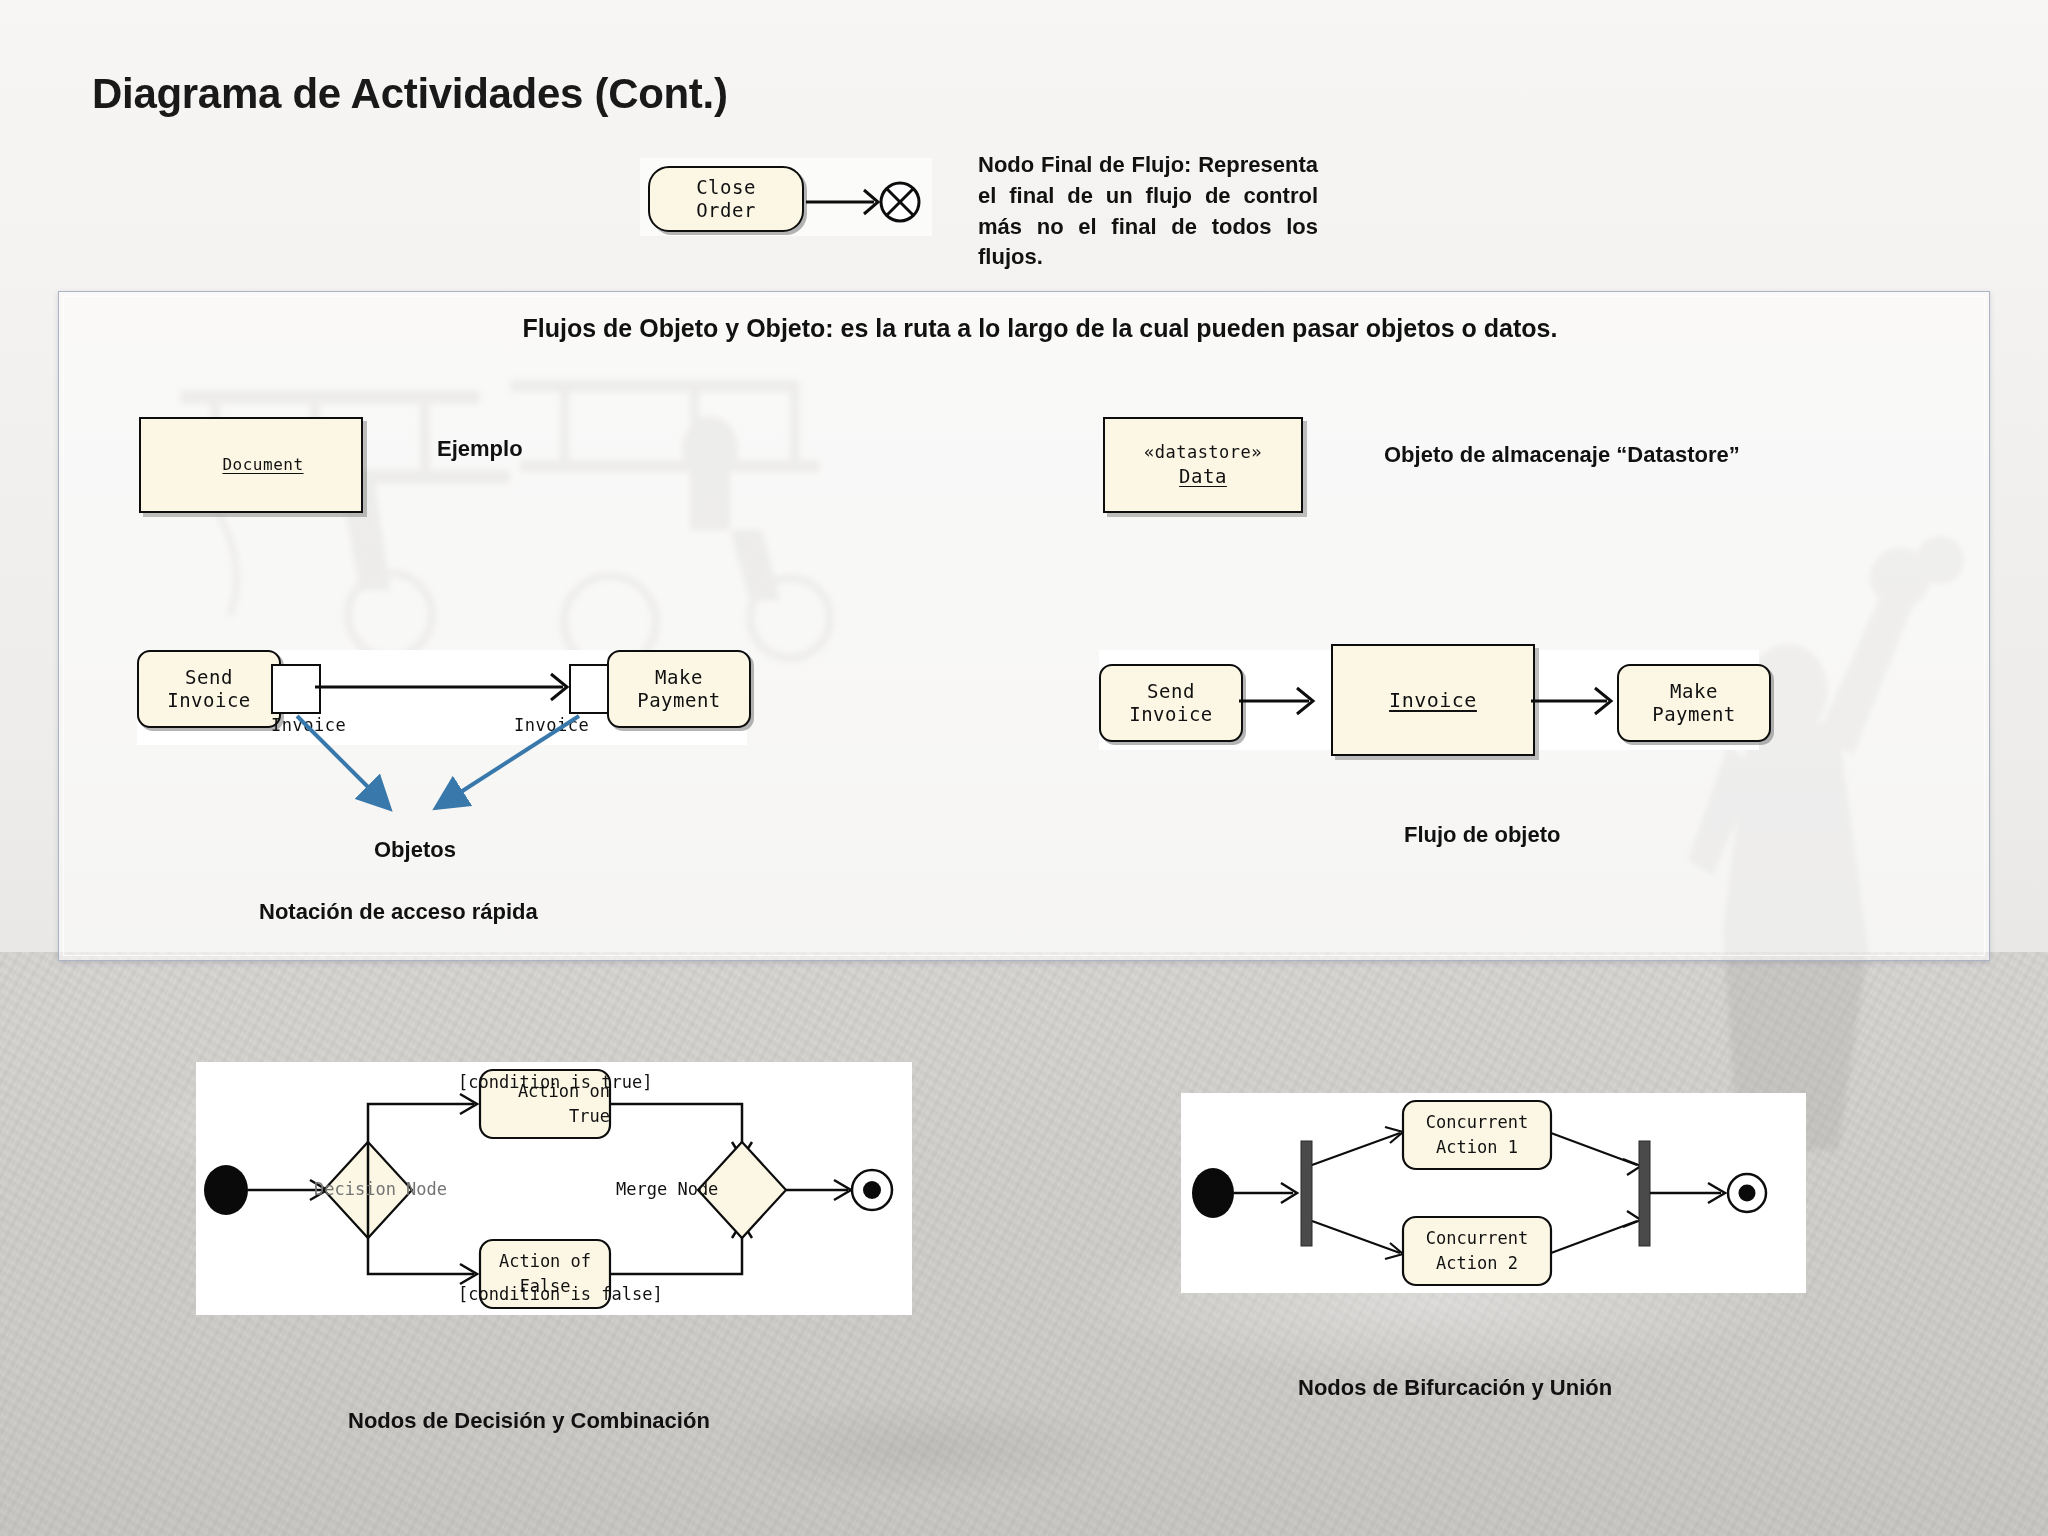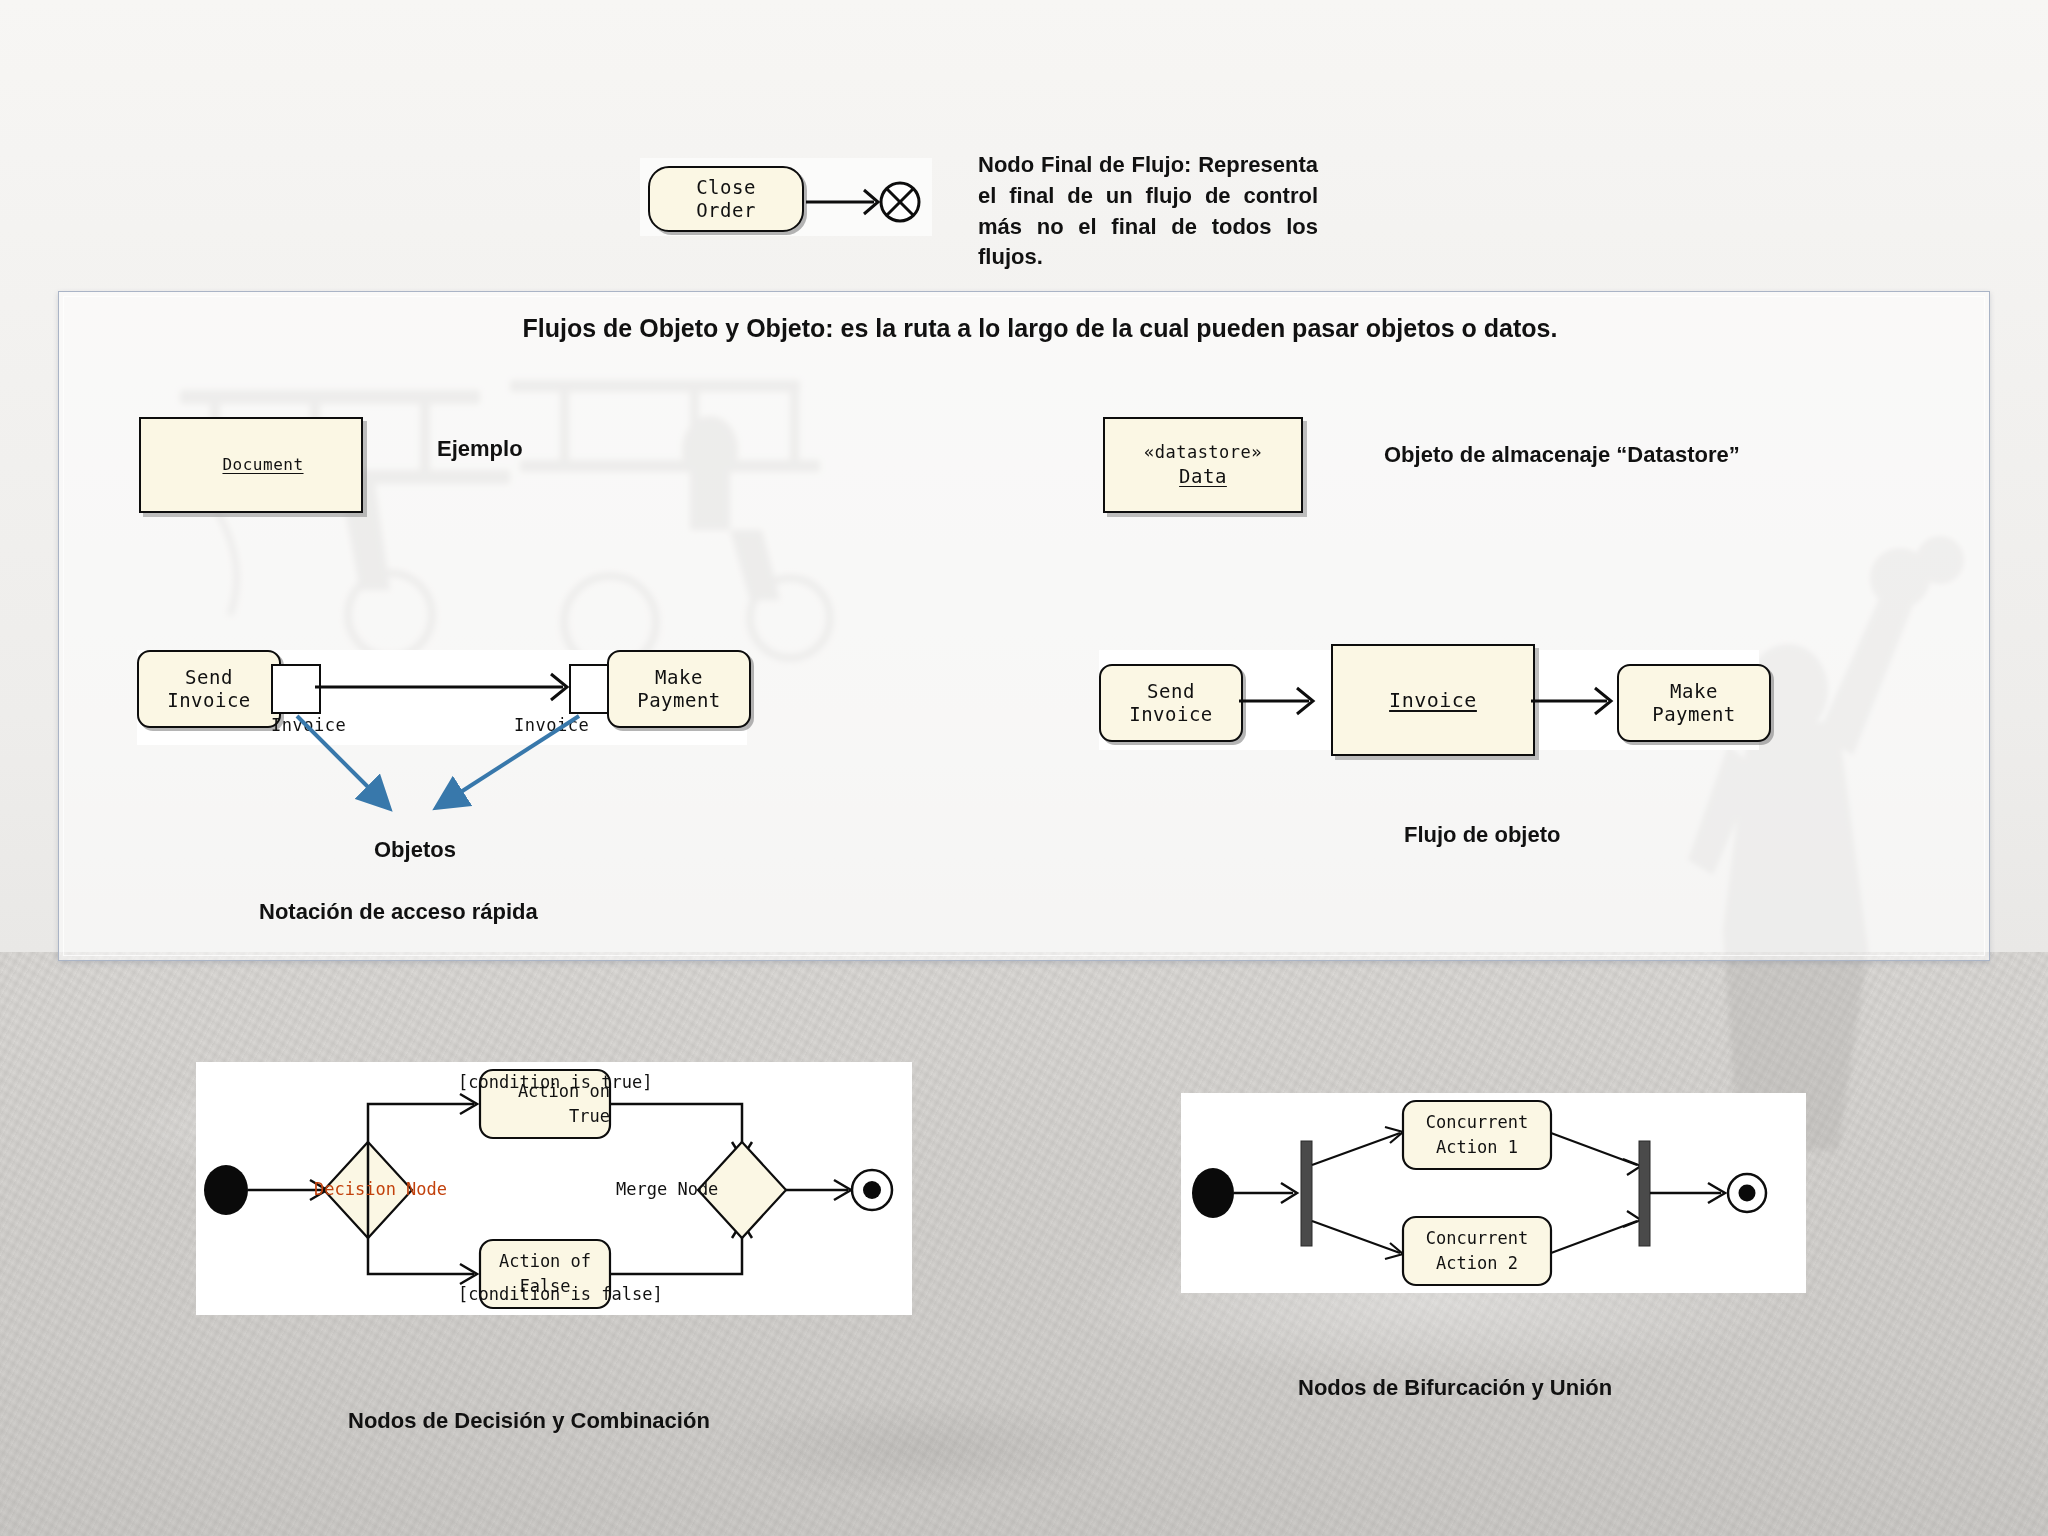--- a/index.html
+++ b/index.html
@@ -166,20 +166,21 @@
         <ellipse cx="120" cy="160" rx="40" ry="46"></ellipse>
         <path d="M80 200 L170 190 L200 420 L170 620 L70 620 L55 400 Z"></path>
         <path d="M150 205 L215 60 L245 75 L185 225 Z"></path>
         <circle cx="232" cy="48" r="30"></circle>
         <circle cx="272" cy="30" r="24"></circle>
         <path d="M60 215 L20 330 L45 345 L90 240 Z"></path>
       </g>
     </svg>
   </div>
 
+  <div class="title">Diagrama de Actividades (Cont.)</div>
 
   <div class="close-order-wrap">
     <div class="uml-round" style="position:absolute;left:8px;top:8px;width:152px;height:62px;font-size:19px;border-radius:21px;">
       <span>Close</span>
       <span>Order</span>
     </div>
     <svg style="position:absolute;left:166px;top:20px;" width="126" height="46">
       <line x1="0" y1="24" x2="68" y2="24" stroke="#0d0d0d" stroke-width="3"></line>
       <path d="M58 12 L72 24 L58 36" fill="none" stroke="#0d0d0d" stroke-width="3"></path>
       <g>
@@ -325,21 +326,21 @@
 
     <div style="position:absolute;left:284px;top:8px;width:130px;height:68px;display:flex;flex-direction:column;align-items:flex-end;justify-content:center;font-family:'DejaVu Sans Mono',monospace;font-size:17px;color:#111;line-height:1.45;">
       <span>Action on</span>
       <span>True</span>
     </div>
     <div style="position:absolute;left:284px;top:178px;width:130px;height:68px;display:flex;flex-direction:column;align-items:center;justify-content:center;font-family:'DejaVu Sans Mono',monospace;font-size:17px;color:#111;line-height:1.45;">
       <span>Action of</span>
       <span>False</span>
     </div>
 
-    <div style="position:absolute;left:118px;top:117px;font-family:'DejaVu Sans Mono',monospace;font-size:17px;color:#c2410c;">Decision Node</div>
+    <div style="position:absolute;left:118px;top:117px;font-family:'DejaVu Sans Mono',monospace;font-size:17px;color:#737373;">Decision Node</div>
     <div style="position:absolute;left:420px;top:117px;font-family:'DejaVu Sans Mono',monospace;font-size:17px;color:#111;">Merge Node</div>
   </div>
 
   <div class="bottom-cap" style="left:348px;top:1408px;">Nodos de Decisión y Combinación</div>
 
   <div class="plate" style="left:1181px;top:1093px;width:625px;height:200px;"></div>
 
   <div style="position:absolute;left:1181px;top:1093px;width:625px;height:200px;">
     <svg width="625" height="200" viewBox="0 0 625 200">
 

